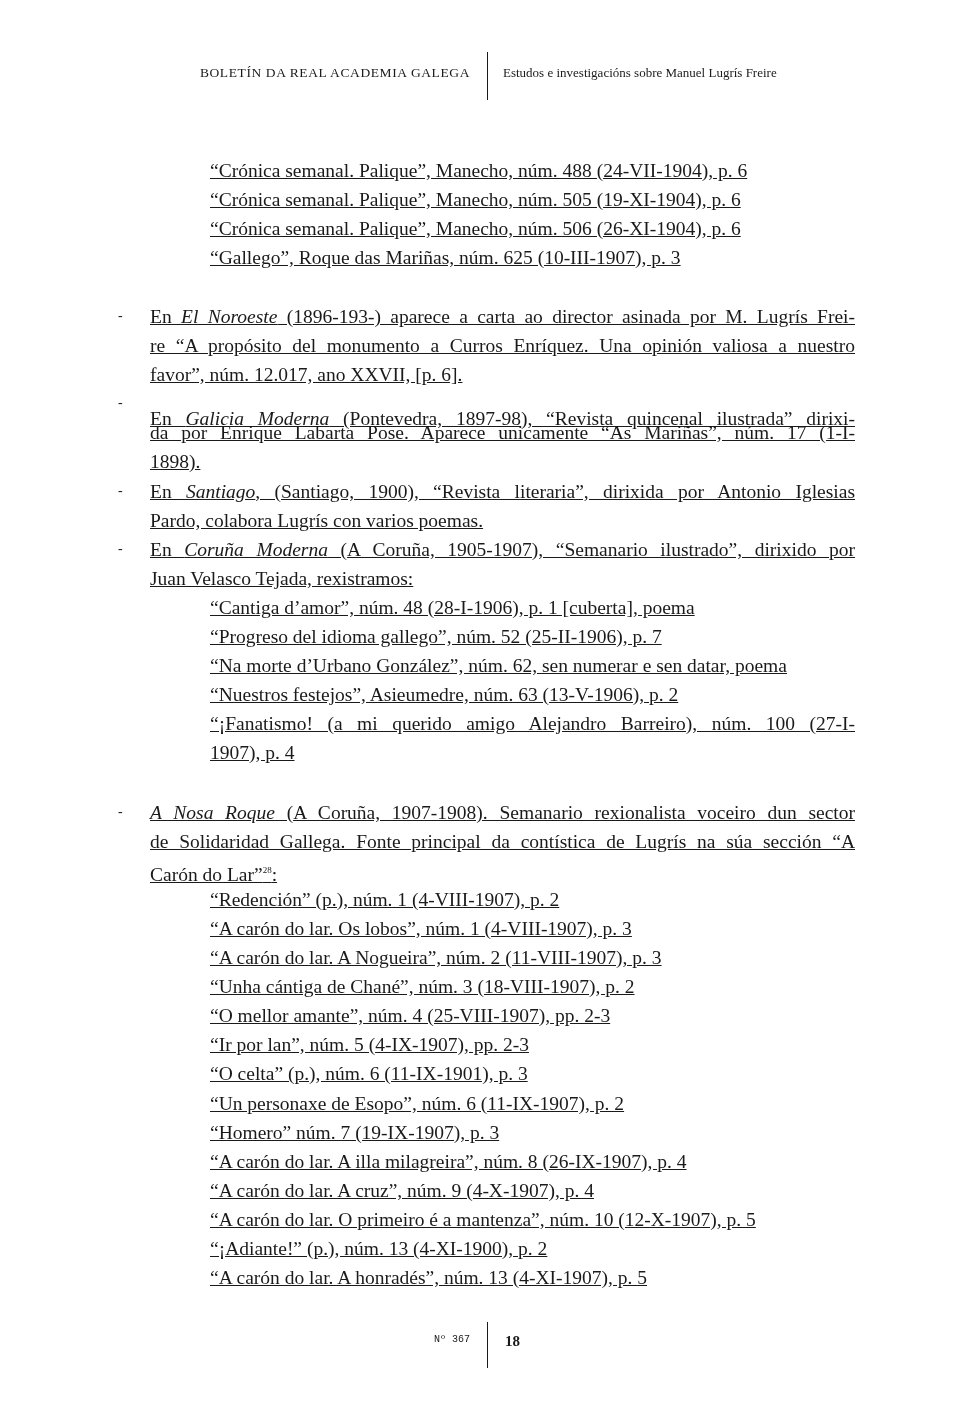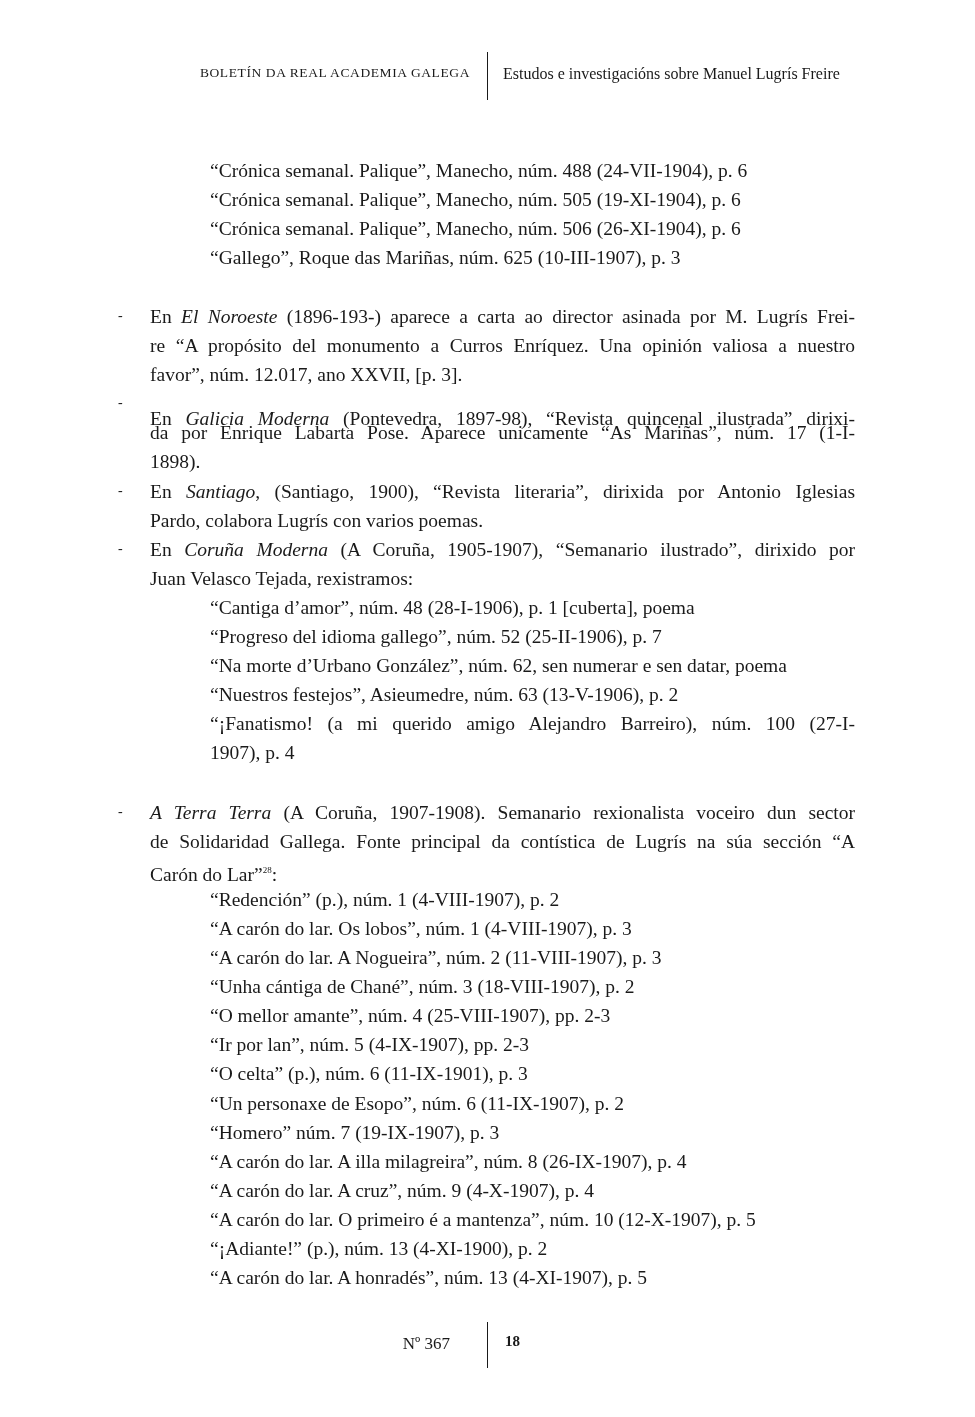--- a/index.html
+++ b/index.html
@@ -13,43 +13,43 @@
   }
   .header-left {
     position: absolute; right: 505px; top: 13px;
     font-size: 13.5px; letter-spacing: 0.6px; white-space: nowrap;
   }
   .header-divider {
     position: absolute; left: 487px; top: 0; width: 1px; height: 48px; background: #1a1a1a;
   }
   .header-right {
     position: absolute; left: 503px; top: 13px;
-    font-size: 16px; white-space: nowrap;
+    font-size: 13px; white-space: nowrap;
   }
   .content {
     position: absolute; left: 0; top: 0; width: 975px;
   }
   .line {
-    position: absolute; font-size: 19.5px; line-height: 29px; white-space: nowrap;
+    position: absolute; font-size: 19.5px; line-height: 29px; white-space: nowrap; text-decoration: underline;
   }
   .sub { left: 210px; }
   .para { left: 150px; width: 705px; }
   .bullet {
     position: absolute; left: 118px; font-size: 14px;
   }
   .justify {
     text-align: justify; text-align-last: justify; white-space: normal;
   }
   i { font-style: italic; }
   sup { font-size: 9px; vertical-align: 8px; text-align: center; }
   .footer {
     position: absolute; top: 1322px; left: 0; width: 975px; height: 46px;
   }
   .footer-left {
-    position: absolute; right: 525px; top: 12px; font-size: 17px; white-space: nowrap;
+    position: absolute; right: 505px; top: 12px; font-size: 10px; white-space: nowrap; font-family: Liberation Mono, monospace;
   }
   .footer-divider {
     position: absolute; left: 487px; top: 0; width: 1px; height: 46px; background: #1a1a1a;
   }
   .footer-right {
     position: absolute; left: 505px; top: 11px; font-size: 15px; font-weight: bold;
   }
 </style>
 </head>
 <body>
@@ -63,21 +63,21 @@
 <div class="content">
 
   <div class="line sub" style="top:156px">“Crónica semanal. Palique”, Manecho, núm. 488 (24-VII-1904), p. 6</div>
   <div class="line sub" style="top:185px">“Crónica semanal. Palique”, Manecho, núm. 505 (19-XI-1904), p. 6</div>
   <div class="line sub" style="top:214px">“Crónica semanal. Palique”, Manecho, núm. 506 (26-XI-1904), p. 6</div>
   <div class="line sub" style="top:243px">“Gallego”, Roque das Mariñas, núm. 625 (10-III-1907), p. 3</div>
 
   <div class="bullet" style="top:308px">‐</div>
   <div class="line para justify" style="top:302px"><span>En </span><i>El Noroeste</i><span> (1896-193-) aparece a carta ao director asinada por M. Lugrís Frei-</span></div>
   <div class="line para justify" style="top:331px">re “A propósito del monumento a Curros Enríquez. Una opinión valiosa a nuestro</div>
-  <div class="line para" style="top:360px">favor”, núm. 12.017, ano XXVII, [p. 3].</div>
+  <div class="line para" style="top:360px">favor”, núm. 12.017, ano XXVII, [p. 6].</div>
 
   <div class="bullet" style="top:395px">‐</div>
   <div class="line para justify" style="top:404px"><span>En </span><i>Galicia Moderna</i><span> (Pontevedra, 1897-98), “Revista quincenal ilustrada” dirixi-</span></div>
   <div class="line para justify" style="top:418px">da por Enrique Labarta Pose. Aparece unicamente “As Mariñas”, núm. 17 (1-I-</div>
   <div class="line para" style="top:447px">1898).</div>
 
   <div class="bullet" style="top:483px">‐</div>
   <div class="line para justify" style="top:477px"><span>En </span><i>Santiago</i><span>, (Santiago, 1900), “Revista literaria”, dirixida por Antonio Iglesias</span></div>
   <div class="line para" style="top:506px">Pardo, colabora Lugrís con varios poemas.</div>
 
@@ -85,21 +85,21 @@
   <div class="line para justify" style="top:535px"><span>En </span><i>Coruña Moderna</i><span> (A Coruña, 1905-1907), “Semanario ilustrado”, dirixido por</span></div>
   <div class="line para" style="top:564px">Juan Velasco Tejada, rexistramos:</div>
   <div class="line sub" style="top:593px">“Cantiga d’amor”, núm. 48 (28-I-1906), p. 1 [cuberta], poema</div>
   <div class="line sub" style="top:622px">“Progreso del idioma gallego”, núm. 52 (25-II-1906), p. 7</div>
   <div class="line sub" style="top:651px">“Na morte d’Urbano González”, núm. 62, sen numerar e sen datar, poema</div>
   <div class="line sub" style="top:680px">“Nuestros festejos”, Asieumedre, núm. 63 (13-V-1906), p. 2</div>
   <div class="line sub justify" style="top:709px; width:645px">“¡Fanatismo! (a mi querido amigo Alejandro Barreiro), núm. 100 (27-I-</div>
   <div class="line sub" style="top:738px">1907), p. 4</div>
 
   <div class="bullet" style="top:804px">‐</div>
-  <div class="line para justify" style="top:798px"><i>A Terra Terra</i><span> (A Coruña, 1907-1908). Semanario rexionalista voceiro dun sector</span></div>
+  <div class="line para justify" style="top:798px"><i>A Nosa Roque</i><span> (A Coruña, 1907-1908). Semanario rexionalista voceiro dun sector</span></div>
   <div class="line para justify" style="top:827px">de Solidaridad Gallega. Fonte principal da contística de Lugrís na súa sección “A</div>
   <div class="line para" style="top:856px"><span>Carón do Lar”</span><sup>28</sup><span>:</span></div>
 
   <div class="line sub" style="top:885px">“Redención” (p.), núm. 1 (4-VIII-1907), p. 2</div>
   <div class="line sub" style="top:914px">“A carón do lar. Os lobos”, núm. 1 (4-VIII-1907), p. 3</div>
   <div class="line sub" style="top:943px">“A carón do lar. A Nogueira”, núm. 2 (11-VIII-1907), p. 3</div>
   <div class="line sub" style="top:972px">“Unha cántiga de Chané”, núm. 3 (18-VIII-1907), p. 2</div>
   <div class="line sub" style="top:1001px">“O mellor amante”, núm. 4 (25-VIII-1907), pp. 2-3</div>
   <div class="line sub" style="top:1030px">“Ir por lan”, núm. 5 (4-IX-1907), pp. 2-3</div>
   <div class="line sub" style="top:1059px">“O celta” (p.), núm. 6 (11-IX-1901), p. 3</div>

